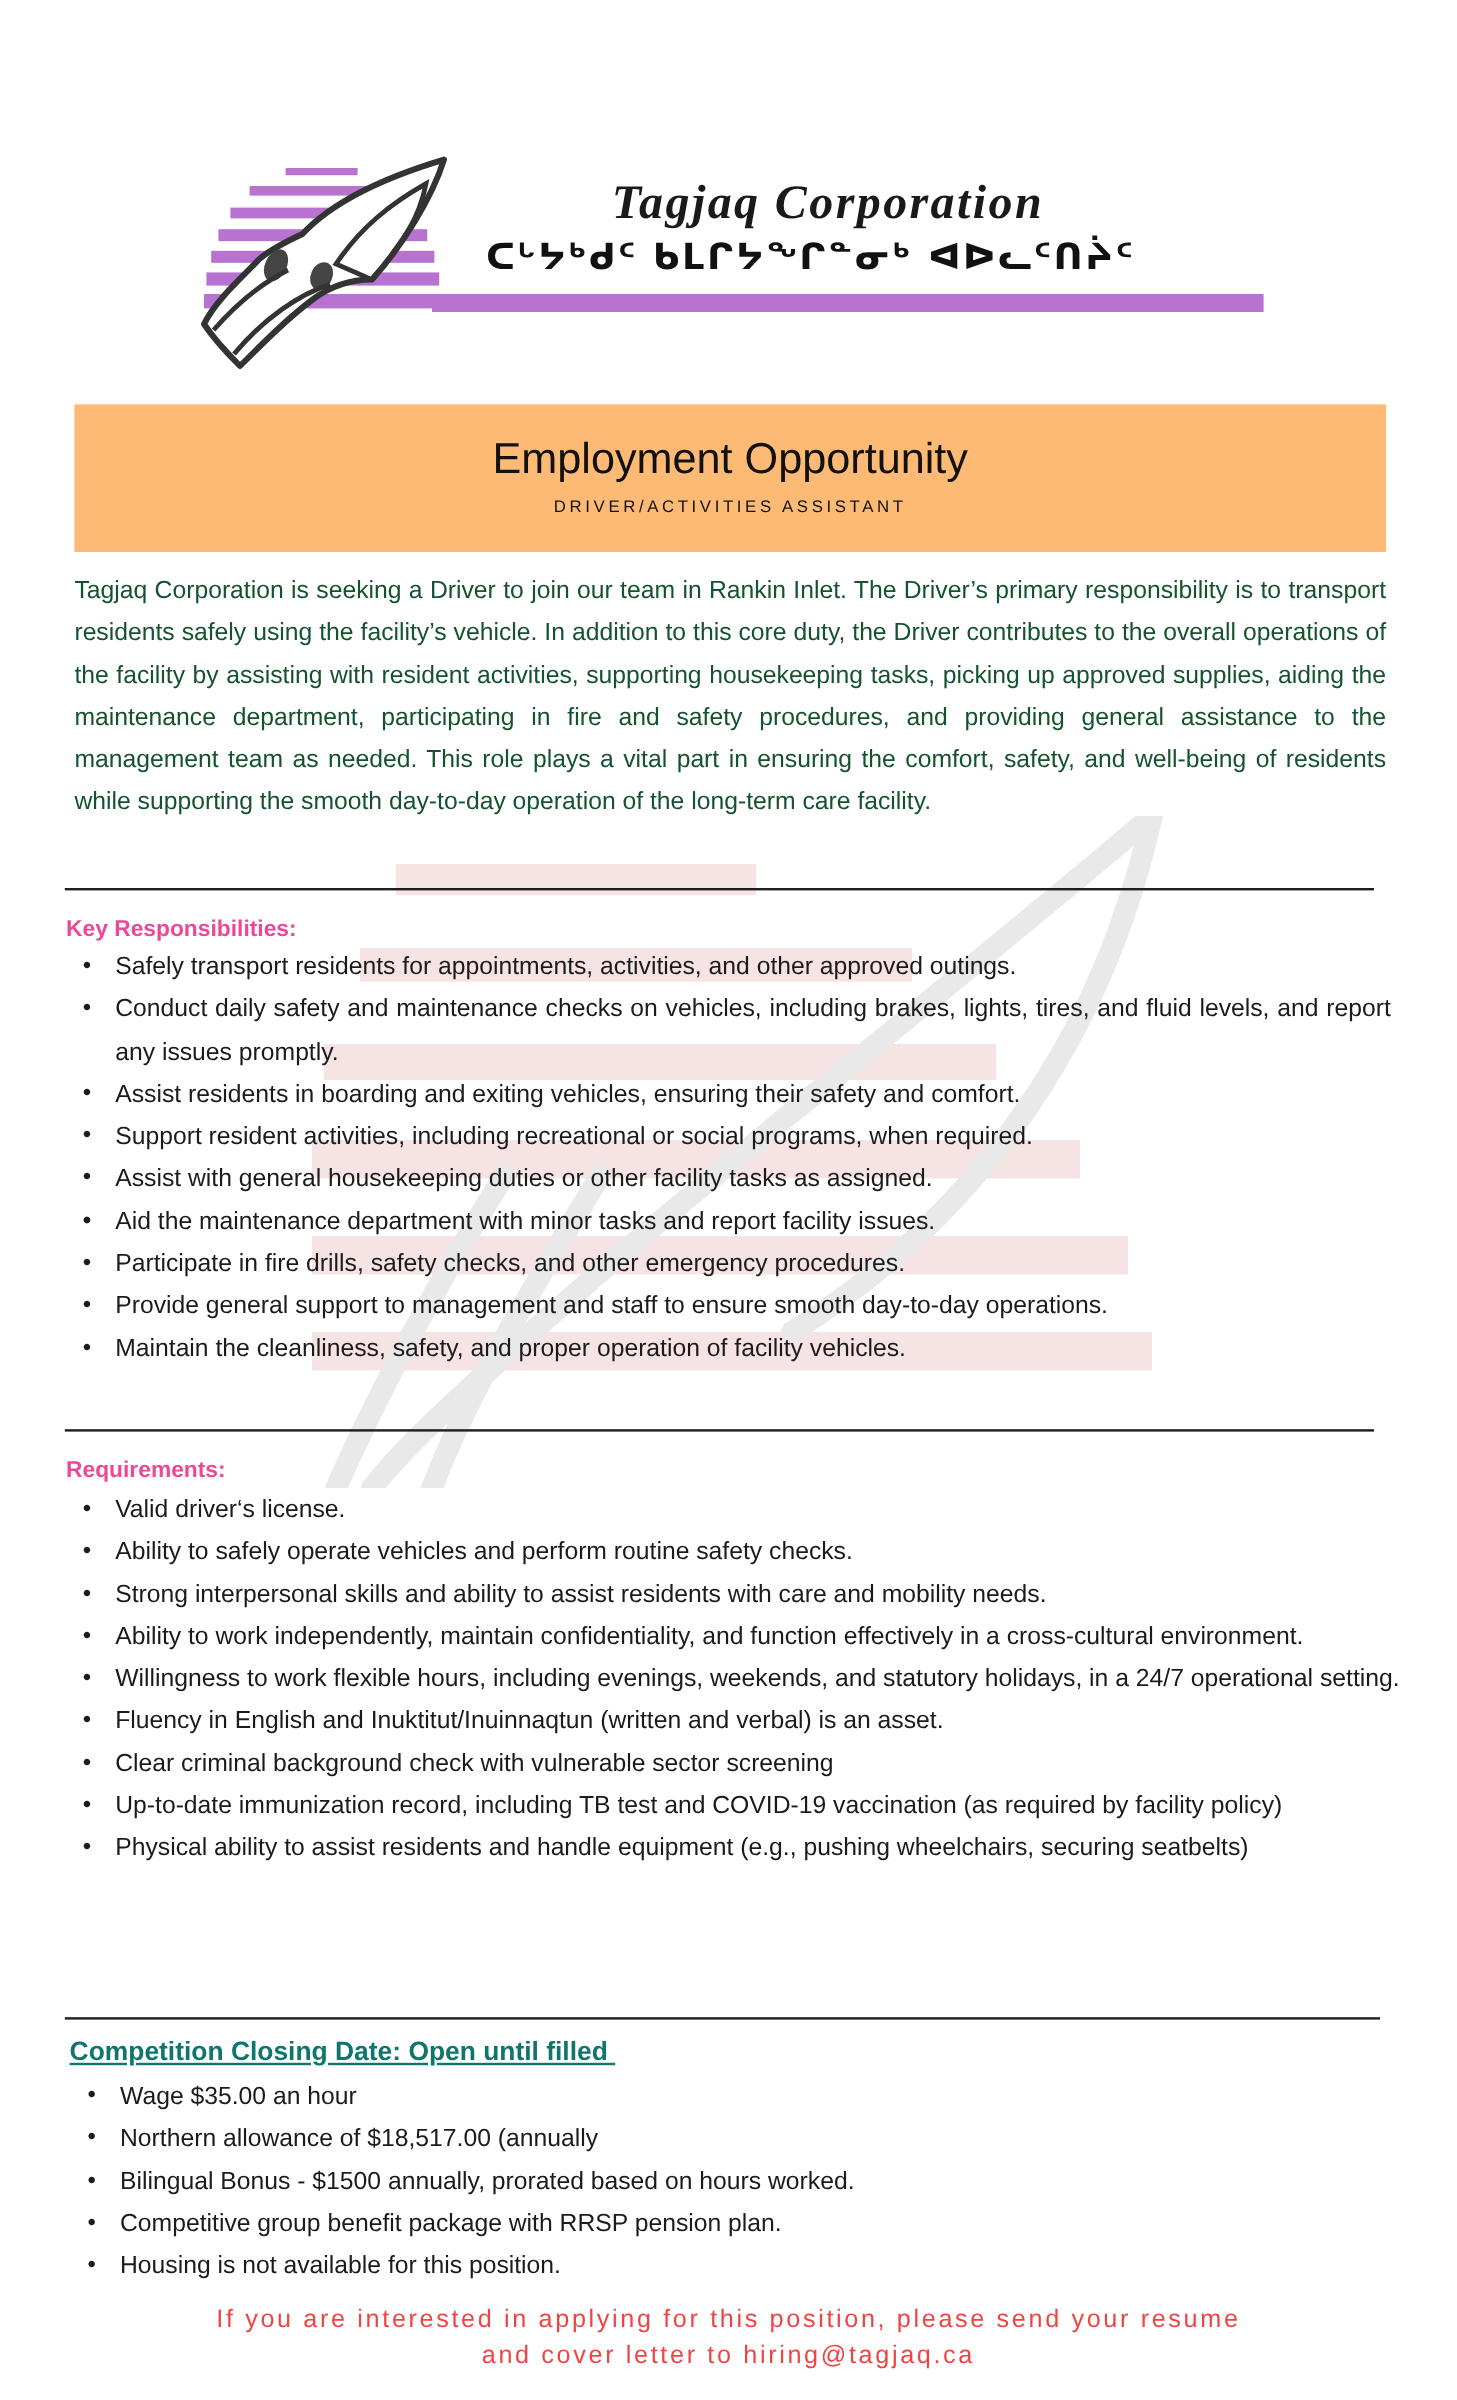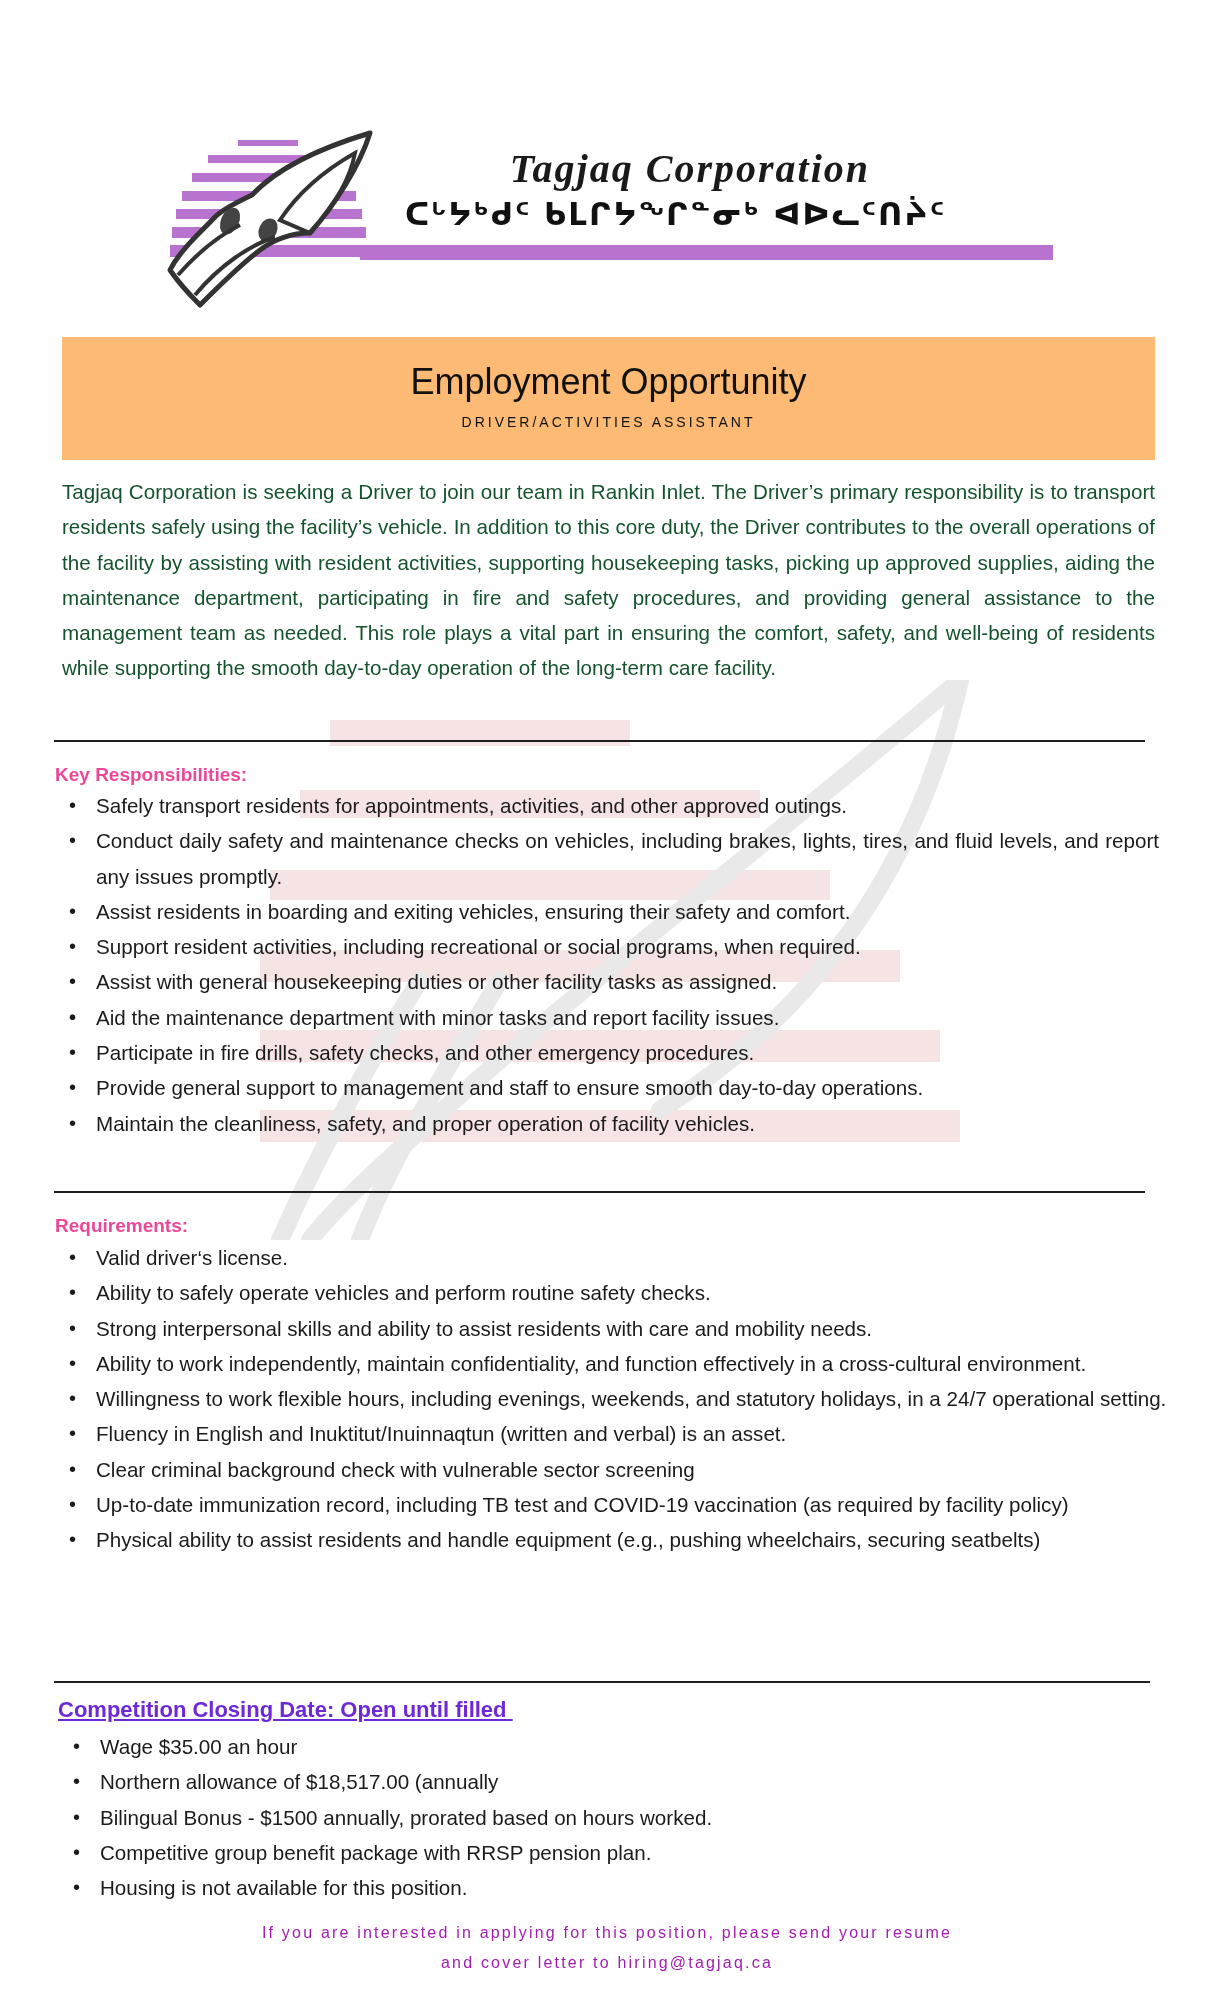--- a/index.html
+++ b/index.html
@@ -28,33 +28,33 @@
                      letter-spacing: 3px; color: #111; }
 
   
   .intro { position: absolute; left: 62px; top: 474px; width: 1093px; font-size: 20.6px;
            line-height: 35.3px; text-align: justify; z-index: 1; color: #14532d; }
 
   .divider { position: absolute; height: 0; border-top: 2px solid #1e1e1e; z-index: 1; }
 
   .section-heading { position: absolute; left: 55px; font-size: 19px; font-weight: bold; z-index: 1; color: #ec4899; }
   .closing-heading { position: absolute; left: 58px; font-size: 22px; font-weight: bold;
-                     text-decoration: underline; z-index: 1; color: #6d28d9; }
+                     text-decoration: underline; z-index: 1; color: #0f766e; }
 
   .list { position: absolute; margin: 0; padding: 0; list-style: none; z-index: 1; }
   .list li { position: relative; padding-left: 42px; font-size: 20.6px; line-height: 35.3px;
              text-align: justify; color: #1b1b1b; }
   .list li .bullet { position: absolute; left: 15px; top: 0; font-size: 20px; }
 
   .resp-list { left: 54px; top: 788px; width: 1105px; }
   .req-list { left: 54px; top: 1240px; width: 1152px; }
   .ben-list { left: 58px; top: 1729px; width: 1100px; }
 
   .footer { position: absolute; left: 60px; width: 1094px; top: 1918px; text-align: center;
-            font-size: 16px; letter-spacing: 2.2px; line-height: 30px; color: #a21caf; z-index: 1; }
+            font-size: 21px; letter-spacing: 2.2px; line-height: 30px; color: #ef4444; z-index: 1; }
 </style>
 </head>
 <body>
 
 <svg class="watermark" viewBox="0 0 760 560">
   <g fill="#f6e3e3">
     <rect x="110" y="40" width="300" height="26"></rect>
     <rect x="80" y="110" width="460" height="28"></rect>
     <rect x="50" y="190" width="560" height="30"></rect>
     <rect x="40" y="270" width="640" height="32"></rect>

